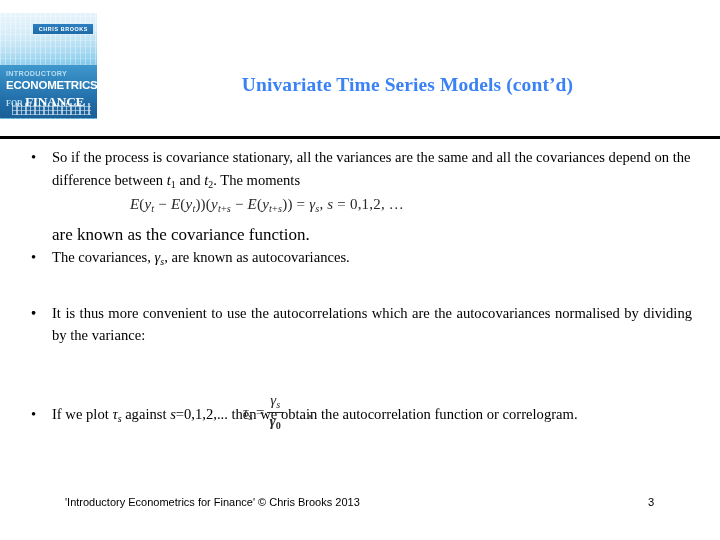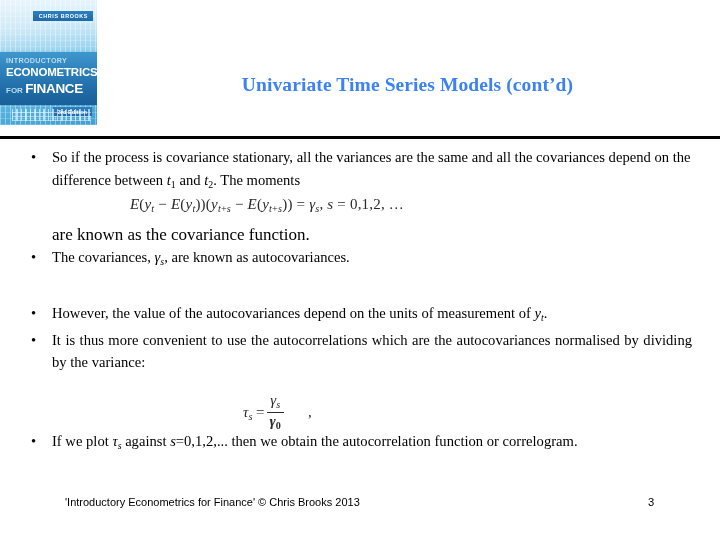--- a/index.html
+++ b/index.html
@@ -12,23 +12,23 @@
     background: #ffffff;
     font-family: "Liberation Serif", serif;
     overflow: hidden;
     position: relative;
   }
 
   
   .book-cover {
     position: absolute;
     left: 0;
-    top: 0;
+    top: 13px;
     width: 97px;
-    height: 125px;
+    height: 106px;
     background: linear-gradient(170deg, #cfe9f7 0%, #bfe2f5 22%, #8fcfee 46%, #63b9e3 70%, #4aa9d8 88%, #3f9fd0 100%);
     overflow: hidden;
   }
   
   .cover-dots {
     position: absolute;
     left: 0; top: 0; right: 0; bottom: 0;
     background-image:
       repeating-linear-gradient(90deg, rgba(255,255,255,0.55) 0 1px, rgba(255,255,255,0) 1px 5px),
       repeating-linear-gradient(0deg, rgba(255,255,255,0.30) 0 1px, rgba(255,255,255,0) 1px 6px);
@@ -83,21 +83,21 @@
     font-weight: bold;
     font-size: 11.5px;
     letter-spacing: -0.2px;
     white-space: nowrap;
   }
   .cover-line3 {
     position: absolute;
     left: 6px;
     top: 29px;
     color: #b9dcf0;
-    font-family: Liberation Sans, sans-serif;
+    font-family: Liberation Serif, serif;
     font-weight: bold;
     font-size: 8px;
     white-space: nowrap;
   }
   .cover-line3 b {
     color: #ffffff;
     font-size: 13.5px;
     letter-spacing: -0.3px;
   }
   .cover-edition {
@@ -284,21 +284,20 @@
 
   <div class="bullet-row">
     <span class="dot">•</span>
     <span>The covariances, <span class="math">γ<sub>s</sub></span>, are known as autocovariances.</span>
   </div>
 
   <div style="height:28px"></div>
 
   <div class="bullet-row">
     <span class="dot">•</span>
-    <span>However, the value of the autocovariances depend on the units of measurement of <span class="math">y<sub>t</sub></span>.</span>
   </div>
 
   <div class="bullet-row justified">
     <span class="dot">•</span>
     <span>It is thus more convenient to use the autocorrelations which are the autocovariances normalised by dividing by the variance:</span>
   </div>
 
   <div style="height:56px"></div>
 
   <div class="bullet-row">

